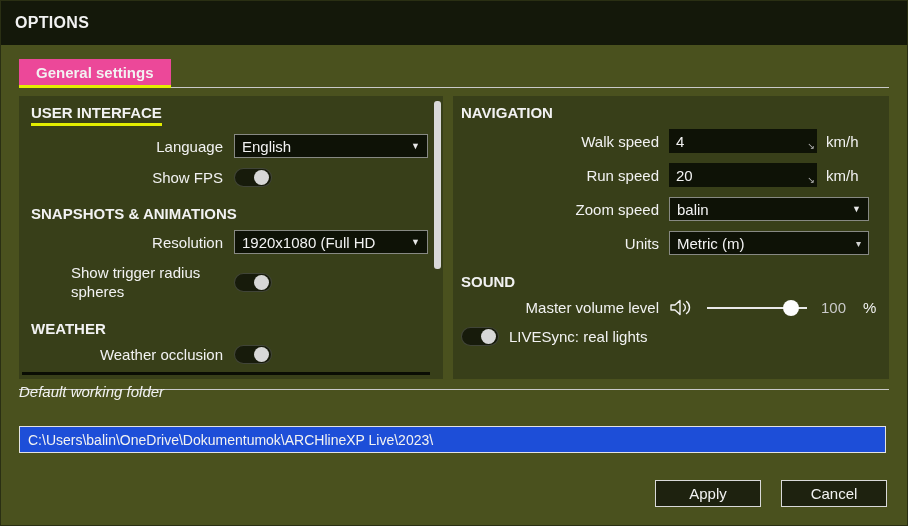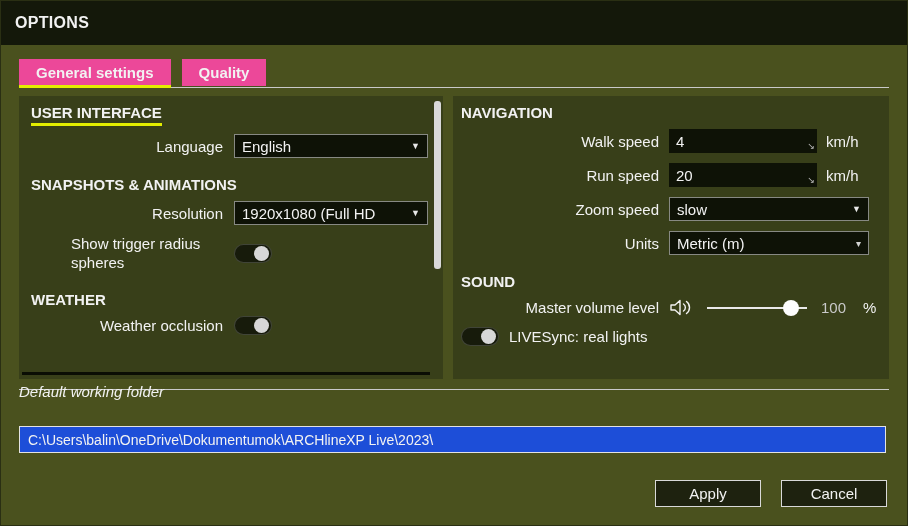--- a/index.html
+++ b/index.html
@@ -113,38 +113,43 @@
 <body>
 
 <div class="dialog">
 
   <div class="titlebar">
     <span>OPTIONS</span>
   </div>
 
   <div class="tabs-row">
     <div class="tab active">General settings</div>
-    <div class="tab">Quality</div>
   </div>
 
   <div class="panels">
 
     <div class="panel left">
       <div class="heading">
         <span class="hl">USER INTERFACE</span>
       </div>
 
       <div class="row">
         <span class="lbl">Language</span>
         <div class="dropdown dd-194">
           <span class="dd-val">English</span>
           <span class="dd-arrow">▼</span>
         </div>
       </div>
 
+      <div class="row">
+        <span class="lbl">Show FPS</span>
+        <div class="toggle on">
+          <span class="knob"></span>
+        </div>
+      </div>
 
       <div class="heading mt-sec">SNAPSHOTS &amp; ANIMATIONS</div>
 
       <div class="row">
         <span class="lbl">Resolution</span>
         <div class="dropdown dd-194">
           <span class="dd-val">1920x1080 (Full HD</span>
           <span class="dd-arrow">▼</span>
         </div>
       </div>
@@ -188,21 +193,21 @@
         <div class="num-wrap">
           <input type="text" value="20" style="">
           <span class="grip">↘</span>
         </div>
         <span class="unit">km/h</span>
       </div>
 
       <div class="row">
         <span class="lbl">Zoom speed</span>
         <div class="dropdown dd-200">
-          <span class="dd-val">slow</span>
+          <span class="dd-val">balin</span>
           <span class="dd-arrow">▼</span>
         </div>
       </div>
 
       <div class="row">
         <span class="lbl">Units</span>
         <div class="dropdown dd-200">
           <span class="dd-val">Metric (m)</span>
           <span class="dd-arrow small">▾</span>
         </div>

